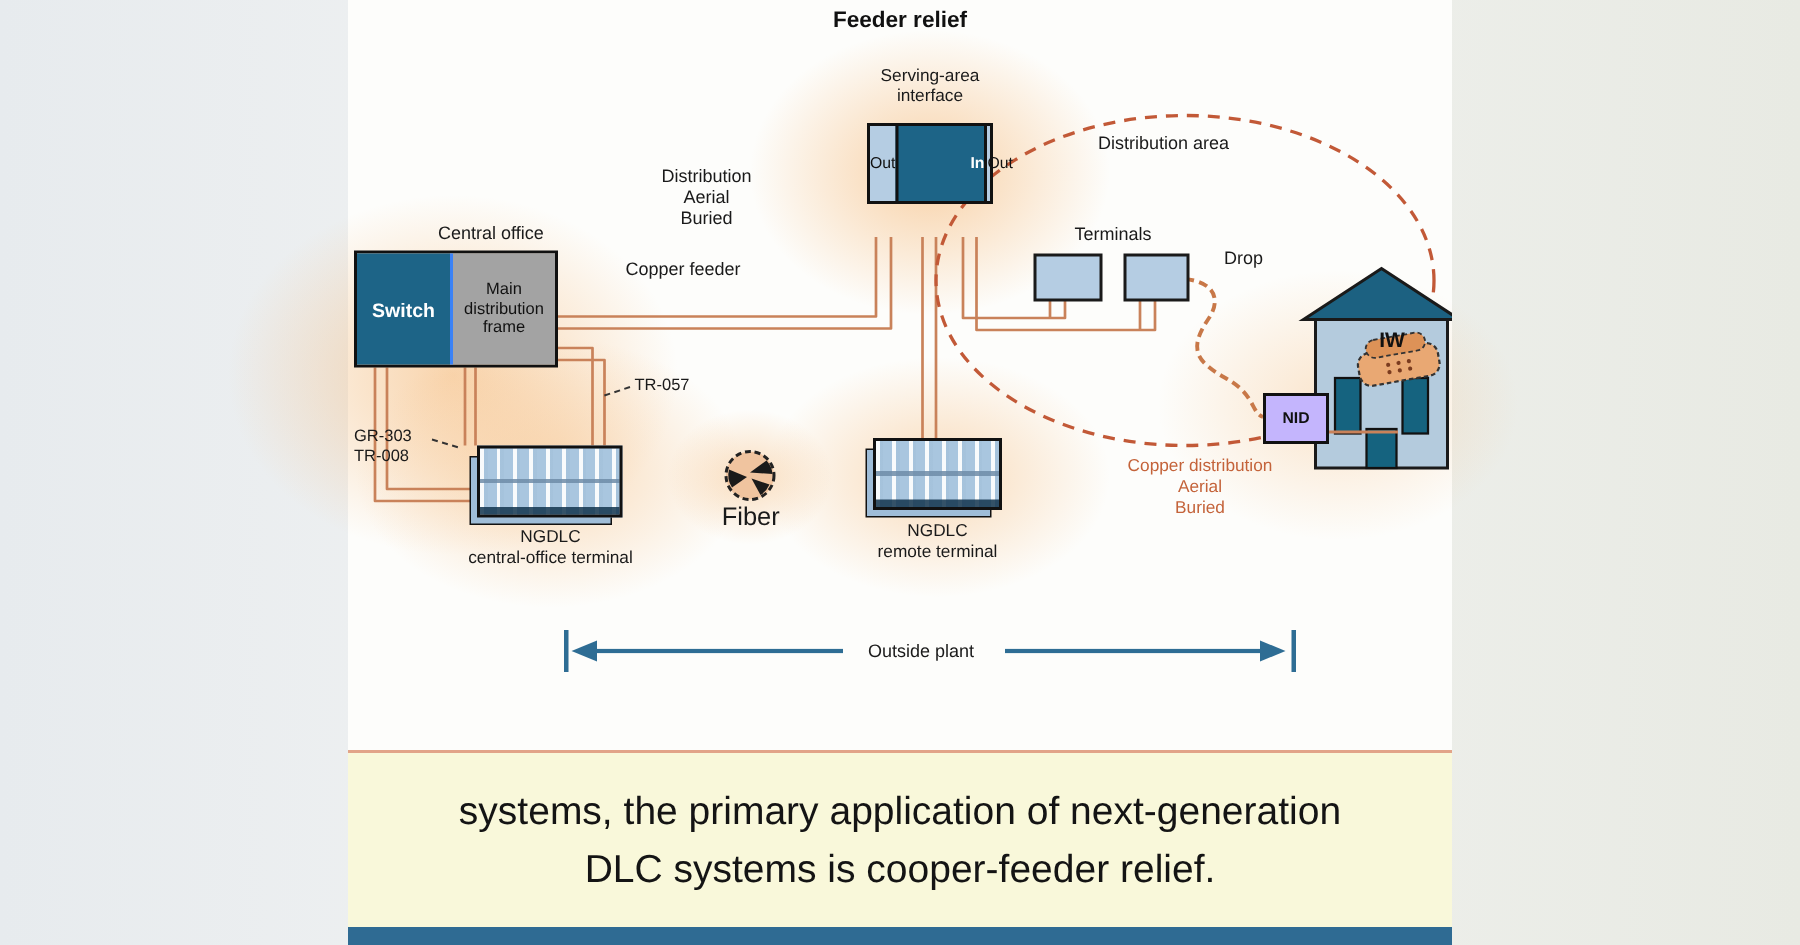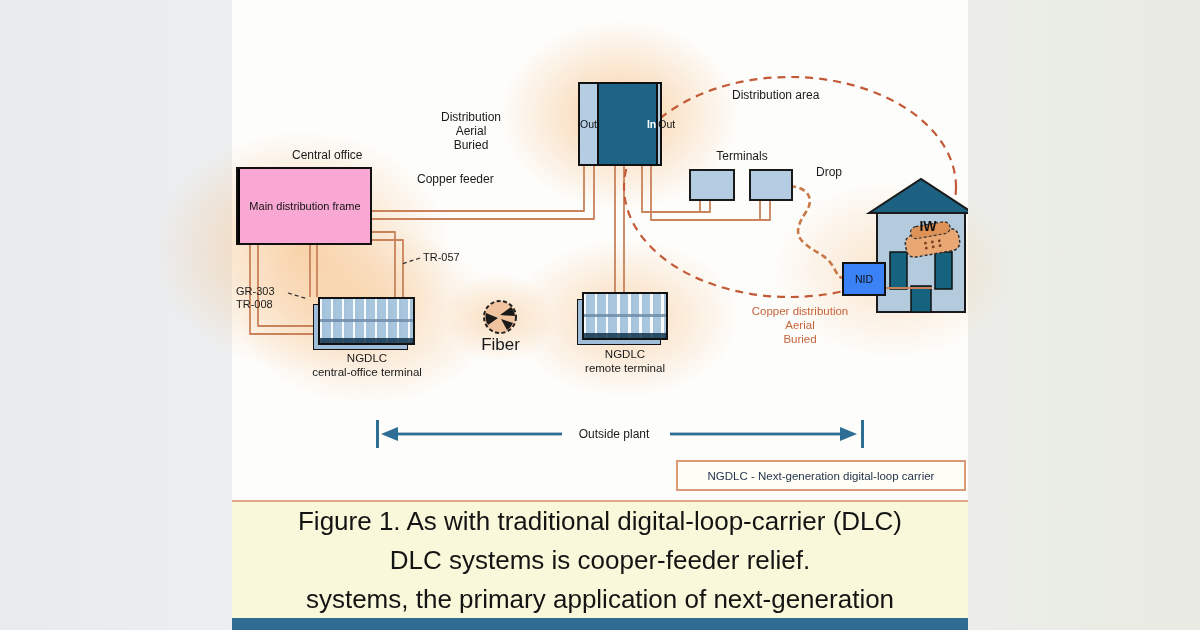--- a/index.html
+++ b/index.html
@@ -18,47 +18,47 @@
   .lines-svg { position:absolute; left:0; top:0; z-index:1; }
   .lbl { position:absolute; z-index:2; color:#1a1a1a; font-size:12px; line-height:14px; white-space:nowrap; }
   .lbl.center { text-align:center; white-space:normal; }
   .title {
     position:absolute; z-index:2; left:0; top:5px; width:100%;
     text-align:center; font-size:15px; font-weight:600; color:#111;
   }
   
   .sai-label { left:308px; top:45px; width:160px; font-size:11.5px; line-height:13px; }
   .sai-box {
-    position:absolute; z-index:2; left:346px; top:82px; width:84px; height:84px;
+    position:absolute; z-index:2; left:346px; top:82px; width:84px; height:54px;
     border:2px solid #111; display:flex; background:#b5cde3;
   }
   .sai-cell { flex:1; display:flex; align-items:center; justify-content:center; font-size:10.5px; color:#111; }
   .sai-cell.dark { background:#1d6487; color:#fff; font-weight:700; border-left:2.5px solid #111; border-right:2.5px solid #111;padding-left:48px; }
   
   .co-label { left:28px; top:148px;margin-left:32px; }
   .co-boxes { position:absolute; z-index:2; left:4px; top:167px; width:136px; height:78px; border:2px solid #111; display:flex; }
   .co-switch { width:62px; background:#1d6487; color:#fff; font-weight:700; font-size:13px; display:flex; align-items:center; justify-content:center; }
-  .co-mdf { flex:1; background:#f9a8d4; border-left:2px solid #000000; display:flex; align-items:center; justify-content:center;
+  .co-mdf { flex:1; background:#a3a3a3; border-left:2px solid #3b82f6; display:flex; align-items:center; justify-content:center;
             font-size:11px; line-height:12.5px; text-align:center; color:#111; padding:2px; }
   
   .equip {
     position:absolute; z-index:2; border:2px solid #111;
     background-color:#a9c6df;
     background-image:
       linear-gradient(180deg, rgba(0,0,0,0) 46%, rgba(110,140,168,.85) 46%, rgba(110,140,168,.85) 53%, rgba(0,0,0,0) 53%),
       repeating-linear-gradient(90deg, rgba(255,255,255,.92) 0 2.5px, rgba(160,190,215,.4) 2.5px 5px, rgba(0,0,0,0) 5px 11px);
     box-shadow:-6px 6px 0 -2px #9fbdd8, -6px 6px 0 -1px #111, inset 0 -5px 0 rgba(18,52,78,.85);
   }
   .equip.cot { left:86px; top:297px; width:97px; height:48px; }
   .equip.rt  { left:350px; top:292px; width:86px; height:48px; }
   .equip-label { font-size:11.5px; line-height:13.5px; }
   .nid {
     position:absolute; z-index:3; left:610px; top:262px; width:44px; height:34px;
-    background:#3b82f6; border:2px solid #111; display:flex; align-items:center; justify-content:center;
-    font-size:10.5px; font-weight:400; color:#111;
+    background:#c4b5fd; border:2px solid #111; display:flex; align-items:center; justify-content:center;
+    font-size:10.5px; font-weight:700; color:#111;
   }
   .iw { position:absolute; z-index:3; left:682px; top:218px; width:28px; text-align:center; font-size:14px; font-weight:700; color:#111; }
   .orange-text { color:#c4633a; }
   .legend-box {
     position:absolute; z-index:3; left:444px; top:460px; width:290px; height:31px;
     background:#fffef6; border:2px solid #d89a77; display:flex; align-items:center; justify-content:center;
     font-size:11.5px; color:#26354f;
   }
   .caption {
     position:absolute; left:0; top:500px; width:736px; height:118px;
@@ -146,37 +146,43 @@
       <g fill="#2e6d94" stroke="none">
         <rect x="144" y="420" width="3" height="28"></rect>
         <rect x="629" y="420" width="3" height="28"></rect>
         <polygon points="149,434 166,427 166,441"></polygon>
         <polygon points="625,434 608,427 608,441"></polygon>
         <rect x="164" y="432.6" width="168" height="2.8"></rect>
         <rect x="438" y="432.6" width="172" height="2.8"></rect>
       </g>
     </svg>
 
-
+    <div class="title">Feeder relief</div>
+
+    <div class="lbl center sai-label">
+      <div>Serving-area</div>
+      <div>interface</div>
+    </div>
     <div class="sai-box">
       <div class="sai-cell">Out</div>
       <div class="sai-cell dark">In</div>
       <div class="sai-cell">Out</div>
     </div>
 
     <div class="lbl" style="left:500px;top:88px;">Distribution area</div>
 
     <div class="lbl center" style="left:178px;top:110px;width:122px;">
       <div>Distribution</div>
       <div>Aerial</div>
       <div>Buried</div>
     </div>
 
     <div class="lbl co-label">Central office</div>
     <div class="co-boxes">
+      <div class="co-switch">Switch</div>
       <div class="co-mdf">Main distribution frame</div>
     </div>
 
     <div class="lbl" style="left:185px;top:172px;">Copper feeder</div>
 
     <div class="lbl" style="left:4px;top:285px;font-size:11px;line-height:13px;">
       <div>GR-303</div>
       <div>TR-008</div>
     </div>
     <div class="lbl" style="left:191px;top:250px;font-size:11px;">TR-057</div>
@@ -202,25 +208,21 @@
     <div class="iw">IW</div>
 
     <div class="lbl center orange-text" style="left:468px;top:304px;width:200px;font-size:11.5px;line-height:14px;">
       <div>Copper distribution</div>
       <div>Aerial</div>
       <div>Buried</div>
     </div>
 
     <div class="lbl center" style="left:330px;top:427px;width:104px;background:#fdfdfb;">Outside plant</div>
 
-    <div class="legend-box">
-      <span>NGDLC - Next-generation digital-loop carrier</span>
-    </div>
   </div>
 
   <div class="caption">
-    <div>Figure 1. As with traditional digital-loop-carrier (DLC)</div>
+    <div>systems, the primary application of next-generation</div>
     <div>DLC systems is cooper-feeder relief.</div>
-    <div>systems, the primary application of next-generation</div>
   </div>
 
   <div class="bottom-bar"></div>
 </div>
 
 </body></html>

